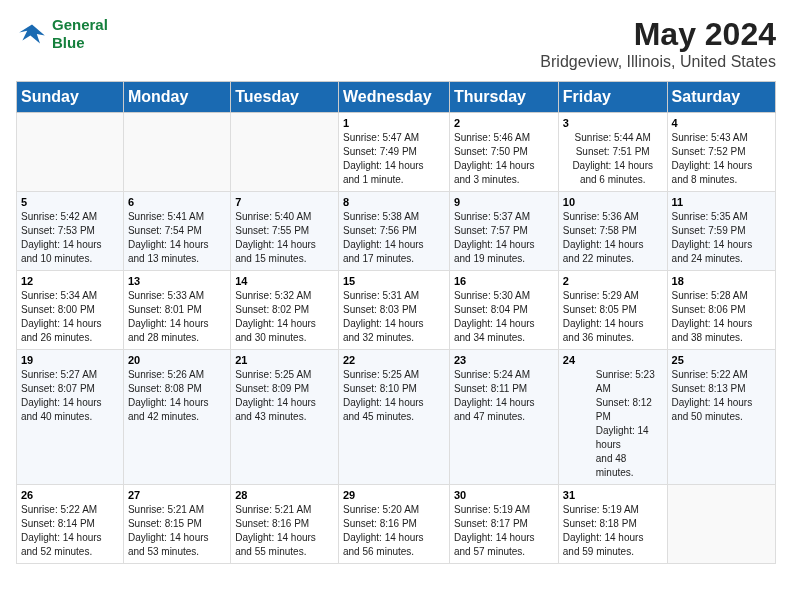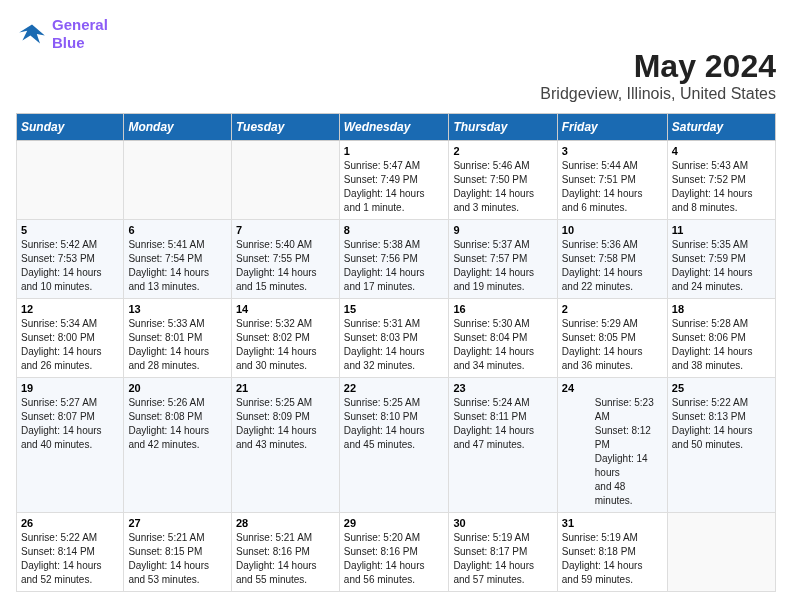--- a/index.html
+++ b/index.html
@@ -17,54 +17,52 @@
       margin-bottom: 10px;
     }
     .logo {
       display: flex;
       align-items: center;
       gap: 4px;
     }
     .logo-text {
       font-size: 15px;
       font-weight: bold;
-      color: #8b5cf6;
+      color: #15803d;
       line-height: 1.2;
     }
     .logo-bird {
       width: 32px;
       height: 32px;
     }
     .title-area {
       text-align: right;
-      margin-top: 32px;
     }
     .main-title {
       font-size: 32px;
       font-weight: bold;
       color: #222;
     }
     .subtitle {
       font-size: 16px;
       color: #444;
     }
     table {
       width: 100%;
       border-collapse: collapse;
       font-size: 10.5px;
     }
     thead tr th {
       background-color: #1a6ab2;
       color: #fff;
-      font-size: 12px;
+      font-size: 16px;
       font-weight: bold;
       padding: 6px 4px;
       text-align: left;
       border: 1px solid #ccc;
-      font-style: italic;
     }
     tbody tr {
       border: 1px solid #ccc;
     }
     tbody td {
       vertical-align: top;
       border: 1px solid #ddd;
       padding: 4px 4px 4px 4px;
       width: 113px;
       min-height: 70px;
@@ -133,21 +131,21 @@
         </td>
         <td>
           <span class="day-number">2</span>
           <div class="day-info" style="white-space: pre-line;">Sunrise: 5:46 AM
 Sunset: 7:50 PM
 Daylight: 14 hours
 and 3 minutes.</div>
         </td>
         <td>
           <span class="day-number">3</span>
-          <div class="day-info" style="white-space: pre-line;">Sunrise: 5:44 AM
+          <div class="day-info" style="white-space: pre-line; text-align: center;">Sunrise: 5:44 AM
 Sunset: 7:51 PM
 Daylight: 14 hours
 and 6 minutes.</div>
         </td>
         <td>
           <span class="day-number">4</span>
           <div class="day-info" style="white-space: pre-line;">Sunrise: 5:43 AM
 Sunset: 7:52 PM
 Daylight: 14 hours
 and 8 minutes.</div>

